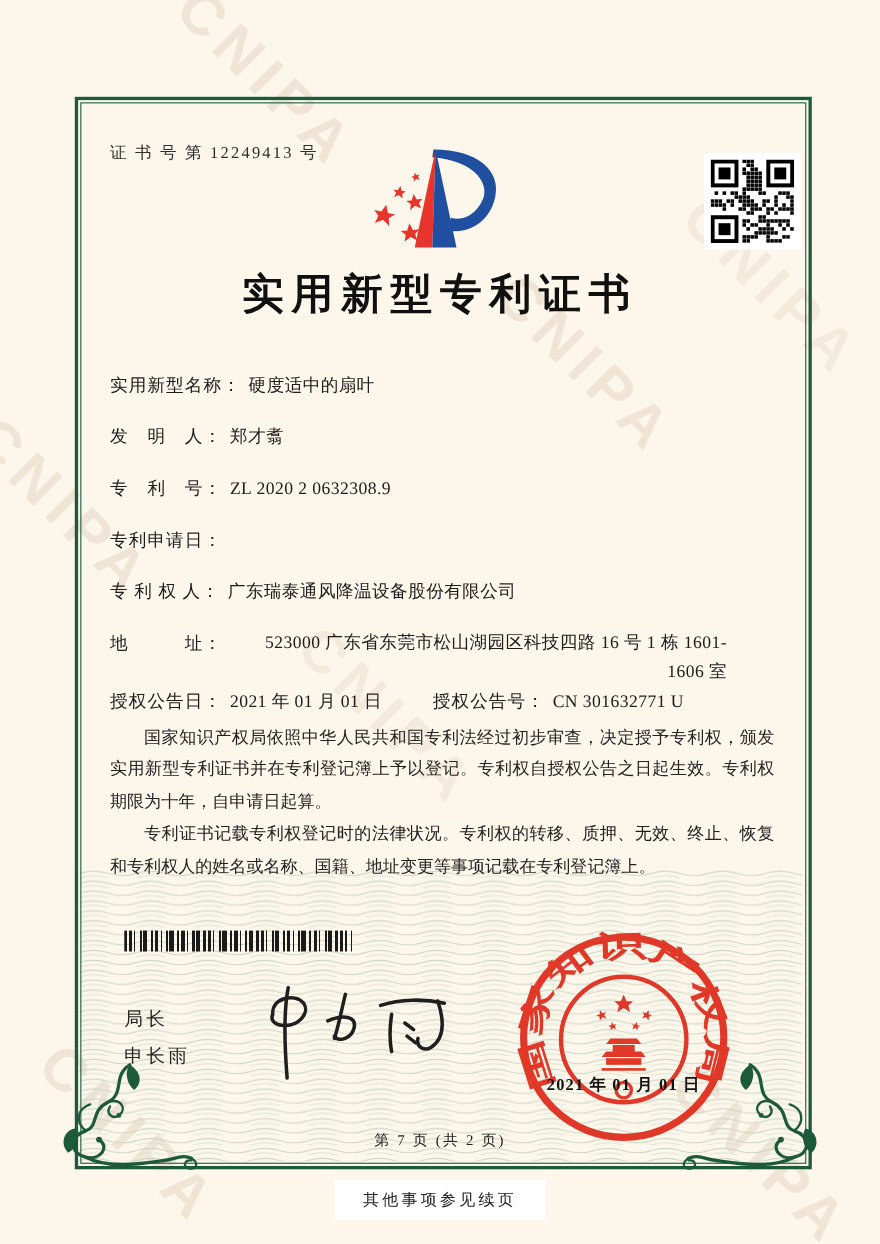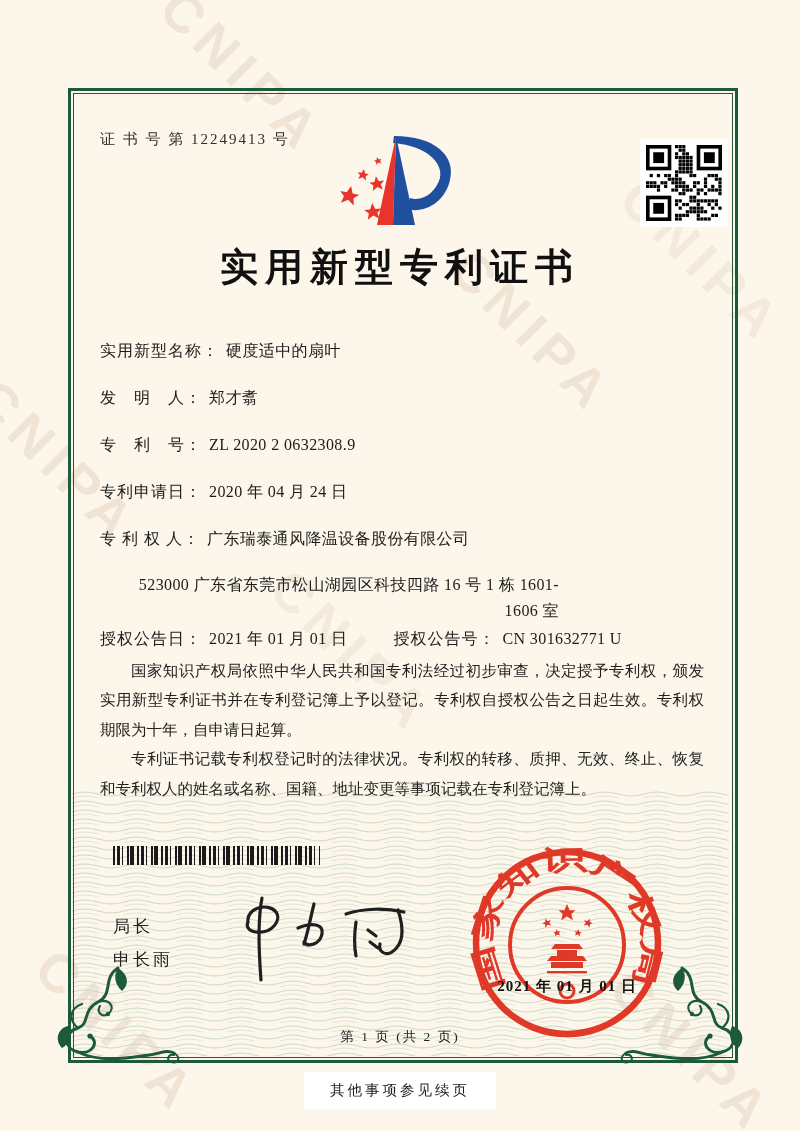--- a/index.html
+++ b/index.html
@@ -292,27 +292,27 @@
     <div class="field-row">
       <span class="field-label">发　明　人：</span>
       <span class="field-value">郑才翥</span>
     </div>
     <div class="field-row">
       <span class="field-label">专　利　号：</span>
       <span class="field-value">ZL 2020 2 0632308.9</span>
     </div>
     <div class="field-row">
       <span class="field-label">专利申请日：</span>
-      <span class="field-value">2020 年 04 月 24 日</span>
     </div>
     <div class="field-row">
       <span class="field-label">专 利 权 人：</span>
       <span class="field-value">广东瑞泰通风降温设备股份有限公司</span>
     </div>
     <div class="field-row row-address">
+      <span class="field-label">地　　　址：</span>
       <span class="field-value">523000 广东省东莞市松山湖园区科技四路 16 号 1 栋 1601-1606 室</span>
     </div>
     <div class="field-row">
       <span class="field-label">授权公告日：</span>
       <span class="field-value">2021 年 01 月 01 日</span>
       <span class="pair2">
         <span class="field-label">授权公告号：</span>
         <span class="field-value">CN 301632771 U</span>
       </span>
     </div>
@@ -365,21 +365,21 @@
         <rect x="90" y="107" width="20" height="7"></rect>
         <path d="M80,118 L120,118 L116,113 L84,113 Z"></path>
         <rect x="84" y="119" width="32" height="6"></rect>
         <rect x="80" y="128" width="40" height="2.4"></rect>
         <circle cx="100" cy="148" r="7" fill="none" stroke="#df2b1a" stroke-width="3"></circle>
       </g>
     </g>
   </svg>
   <div class="seal-date">2021 年 01 月 01 日</div>
 
-  <div class="page-info">第 1 页 (共 2 页)</div>
+  <div class="page-info">第 7 页 (共 2 页)</div>
   <div class="cont-box">其他事项参见续页</div>
 
   <svg class="flourish left" viewBox="0 0 130 100" aria-hidden="true">
     <g stroke="#1d5a3c" fill="none" stroke-width="3" stroke-linecap="round">
       <path d="M66,2 C50,12 62,28 46,36 C30,44 38,58 26,62 C12,66 10,82 26,86 C40,89 48,76 38,70"></path>
       <path d="M46,36 C58,32 64,42 56,48 C50,52 44,46 48,40" stroke-width="2.2"></path>
       <path d="M26,86 C48,97 76,92 97,89 C107,88 114,83 122,87"></path>
       <path d="M122,87 C129,91 127,98 119,96 C114,94 116,88 122,89" stroke-width="2"></path>
       <path d="M26,62 C16,54 18,42 30,38" stroke-width="2.2"></path>
     </g>

